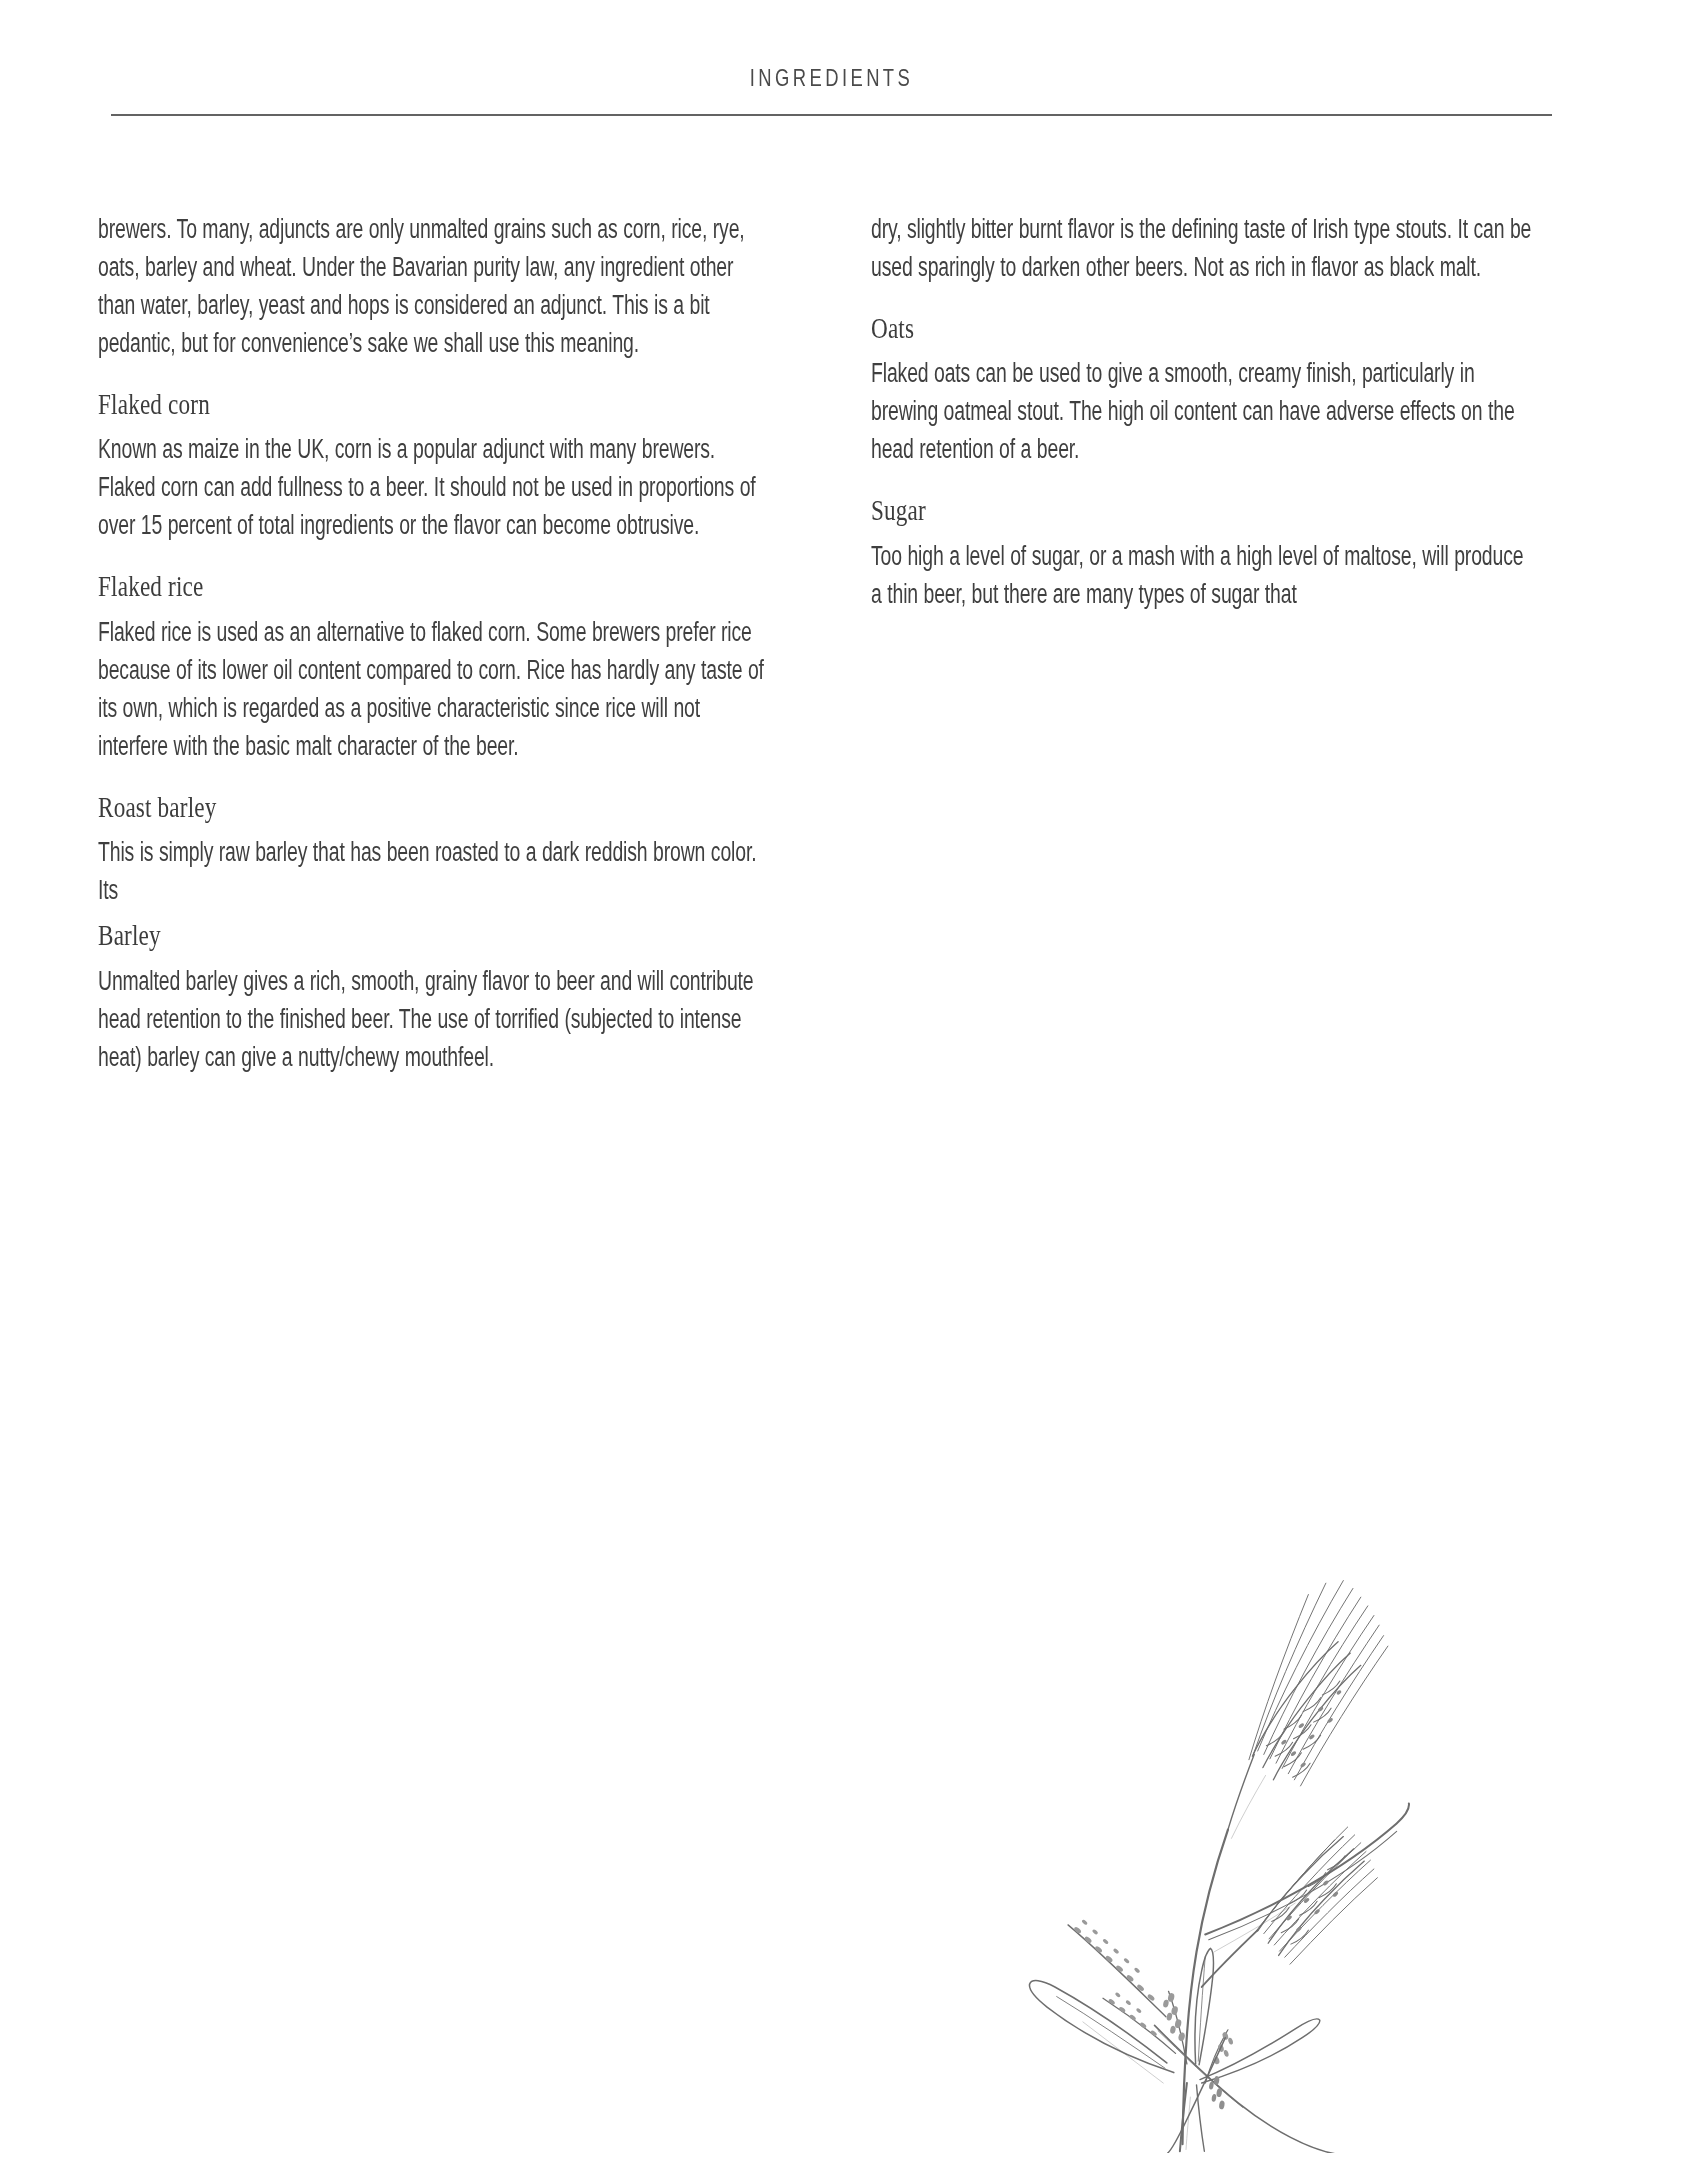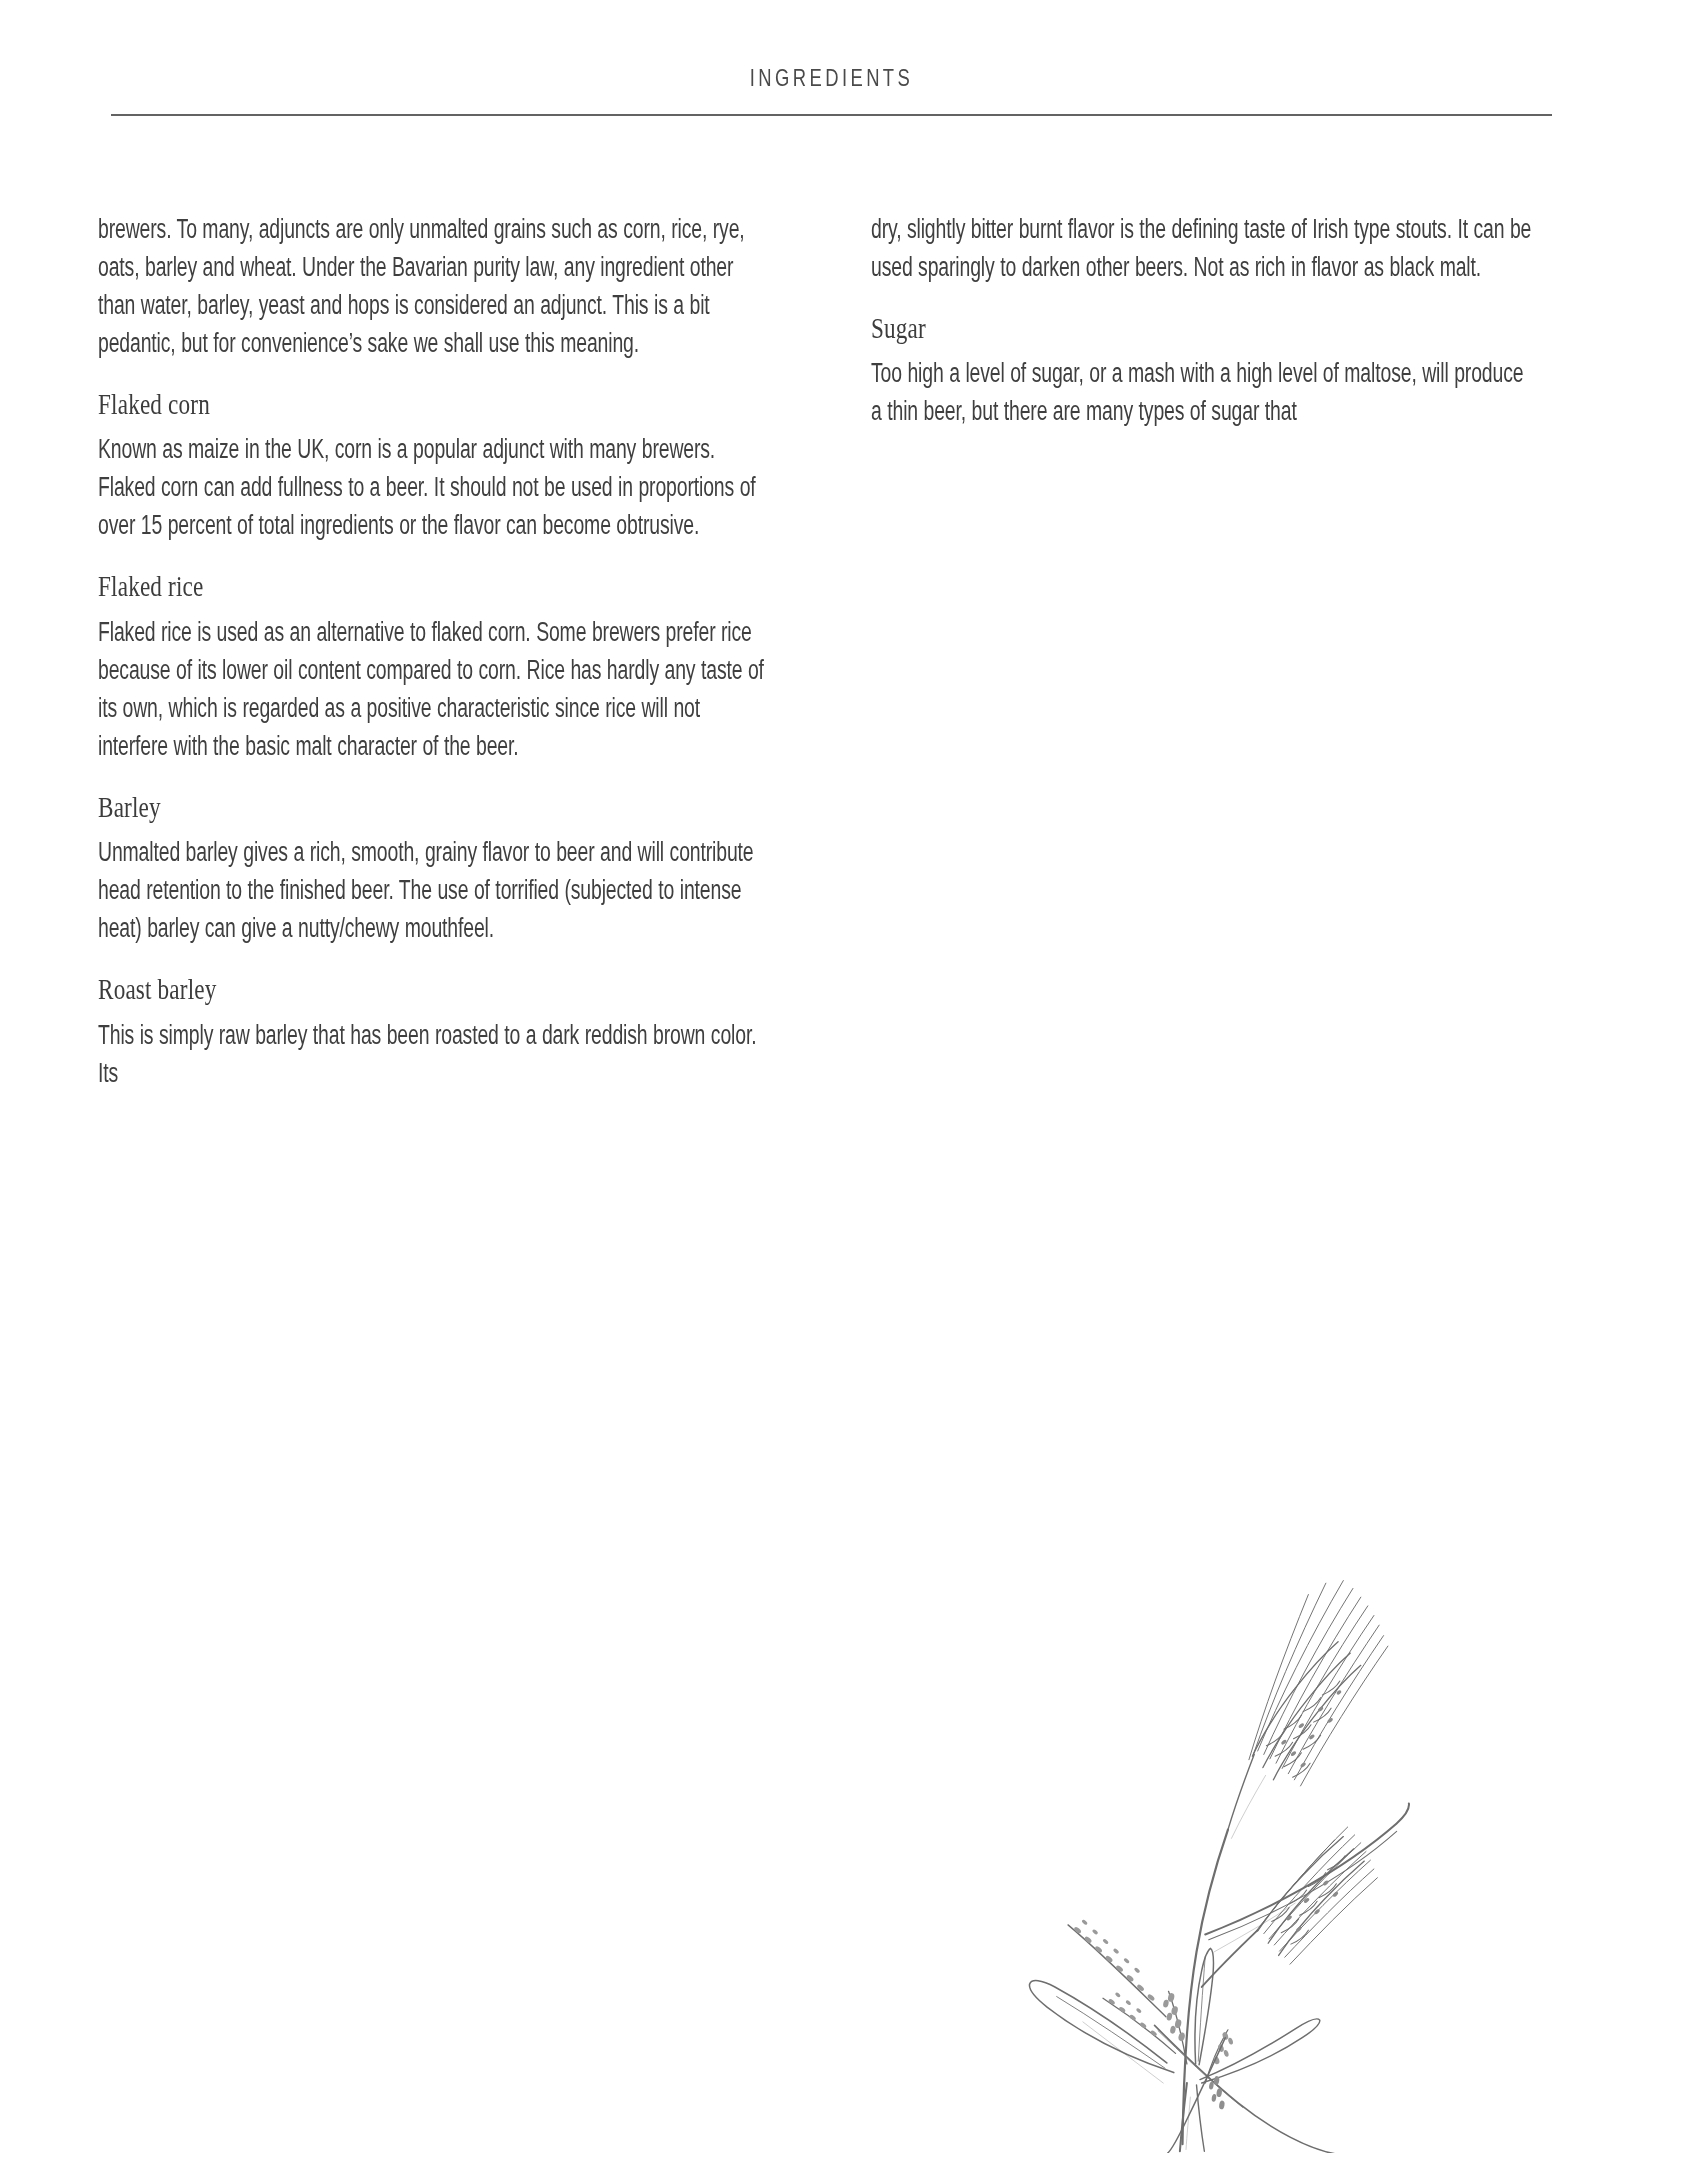--- a/index.html
+++ b/index.html
@@ -115,39 +115,43 @@
       <div class="block">
         <h2 class="sec-heading">Flaked corn</h2>
         <p class="para">Known as maize in the UK, corn is a popular adjunct with many brewers. Flaked corn can add fullness to a beer. It should not be used in proportions of over 15 percent of total ingredients or the flavor can become obtrusive.</p>
       </div>
 
       <div class="block">
         <h2 class="sec-heading">Flaked rice</h2>
         <p class="para">Flaked rice is used as an alternative to flaked corn. Some brewers prefer rice because of its lower oil content compared to corn. Rice has hardly any taste of its own, which is regarded as a positive characteristic since rice will not interfere with the basic malt character of the beer.</p>
       </div>
 
-      <div class="block">
-        <h2 class="sec-heading">Barley</h2>
-        <p class="para">Unmalted barley gives a rich, smooth, grainy flavor to beer and will contribute head retention to the finished beer. The use of torrified (subjected to intense heat) barley can give a nutty/chewy mouthfeel.</p>
-      </div>
-
       <div class="block tight">
         <h2 class="sec-heading">Roast barley</h2>
         <p class="para">This is simply raw barley that has been roasted to a dark reddish brown color. Its</p>
       </div>
 
+      <div class="block">
+        <h2 class="sec-heading">Barley</h2>
+        <p class="para">Unmalted barley gives a rich, smooth, grainy flavor to beer and will contribute head retention to the finished beer. The use of torrified (subjected to intense heat) barley can give a nutty/chewy mouthfeel.</p>
+      </div>
+
     </div>
 
     <div class="col col-right">
 
       <div class="block">
         <p class="para">dry, slightly bitter burnt flavor is the defining taste of Irish type stouts. It can be used sparingly to darken other beers. Not as rich in flavor as black malt.</p>
       </div>
 
 
+      <div class="block">
+        <h2 class="sec-heading">Oats</h2>
+        <p class="para">Flaked oats can be used to give a smooth, creamy finish, particularly in brewing oatmeal stout. The high oil content can have adverse effects on the head retention of a beer.</p>
+      </div>
 
       <div class="block tight">
         <h2 class="sec-heading">Sugar</h2>
         <p class="para">Too high a level of sugar, or a mash with a high level of maltose, will produce a thin beer, but there are many types of sugar that</p>
       </div>
 
     </div>
   </div>
 
   <div class="illustration">

